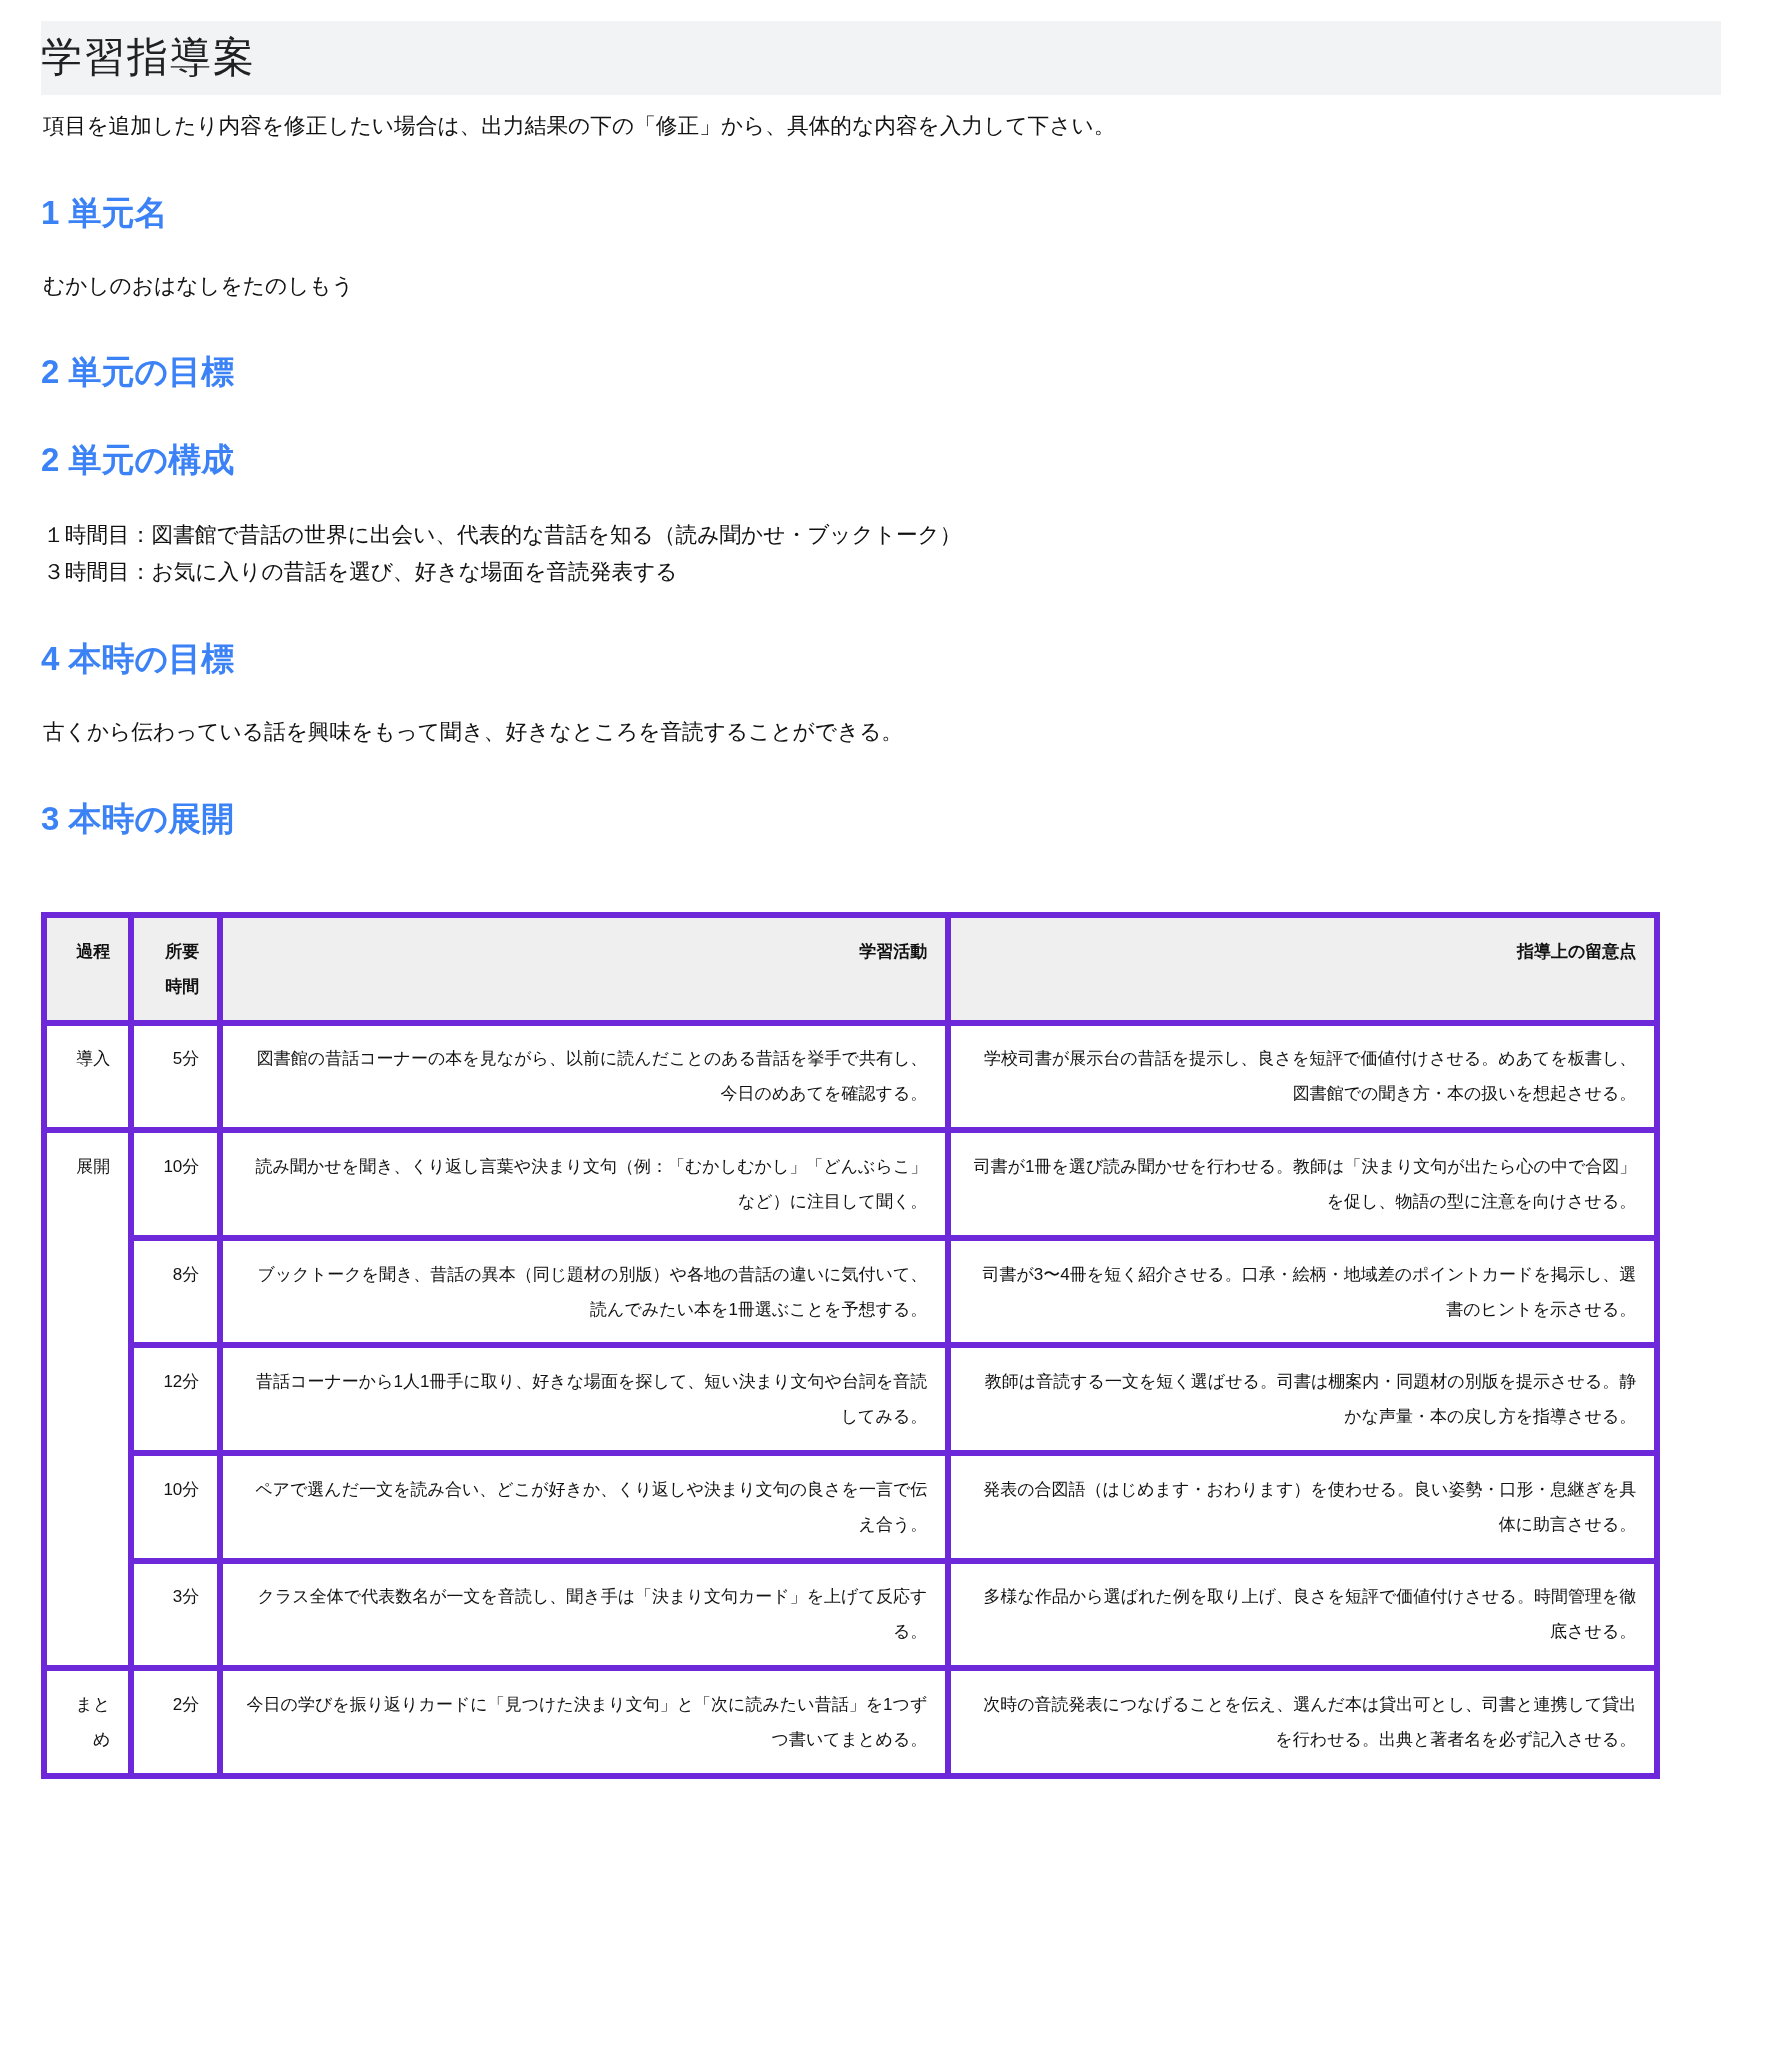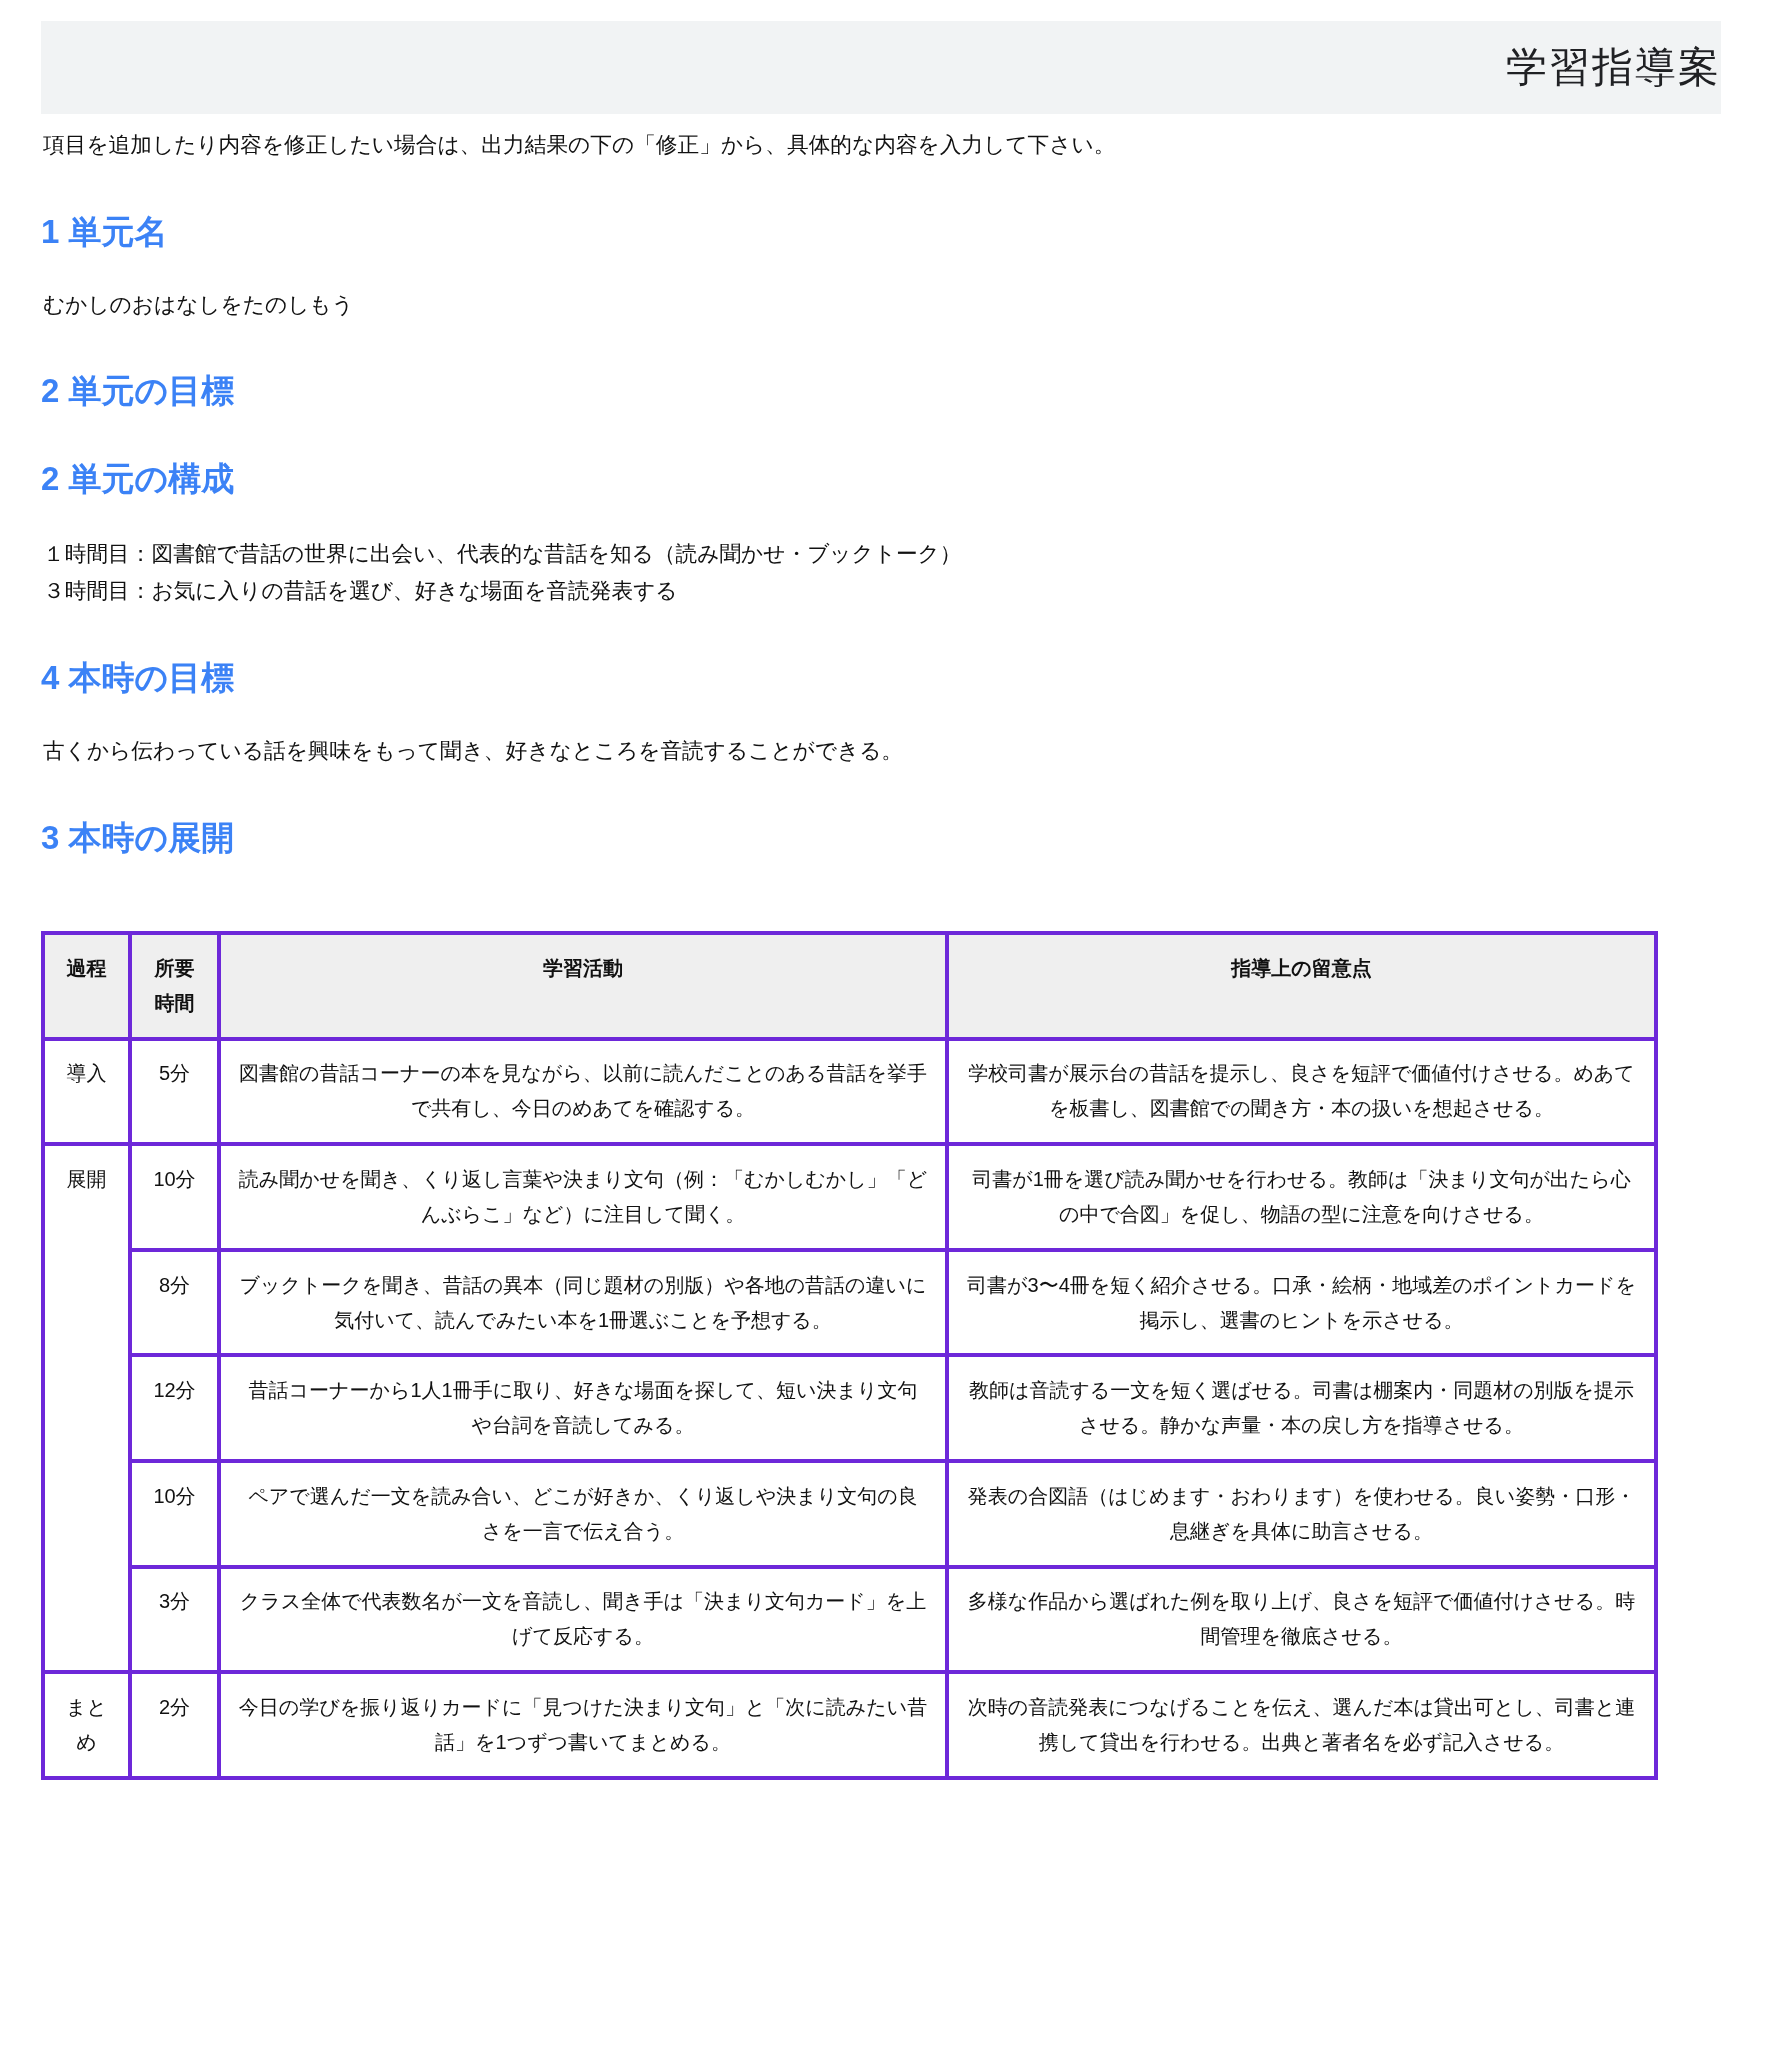--- a/index.html
+++ b/index.html
@@ -8,24 +8,24 @@
     background: #ffffff;
     color: #111111;
     font-family: "Liberation Sans", "DejaVu Sans", sans-serif;
     -webkit-font-smoothing: antialiased;
   }
   .content {
     padding: 20.7px 54px 24.6px 41px;
   }
   .banner {
     background: #f1f3f4;
-    height: 93px;
+    height: 74px;
     display: flex;
     align-items: center;
-    justify-content: flex-end;
+    justify-content: flex-start;
     margin-bottom: 15.8px;
   }
   .page-title {
     font-size: 41px;
     font-weight: 400;
     letter-spacing: 2px;
     color: #202124;
   }
   p { margin: 2px; }
   .intro {
@@ -51,25 +51,25 @@
     word-break: break-all;
   }
   table.lesson-table {
     border-collapse: collapse;
     table-layout: fixed;
     width: 1613px;
     margin-top: 75px;
   }
   table.lesson-table th,
   table.lesson-table td {
-    border: 4px solid #6d28d9;
+    border: 6px solid #6d28d9;
     vertical-align: top;
-    text-align: center;
+    text-align: right;
     padding: 15.8px 17.7px;
-    font-size: 20px;
+    font-size: 17px;
     line-height: 35px;
     word-break: break-all;
   }
   table.lesson-table th {
     background: #efefef;
     font-weight: 700;
   }
   col.c-process { width: 87px; }
   col.c-time    { width: 89px; }
   col.c-act     { width: 728px; }

